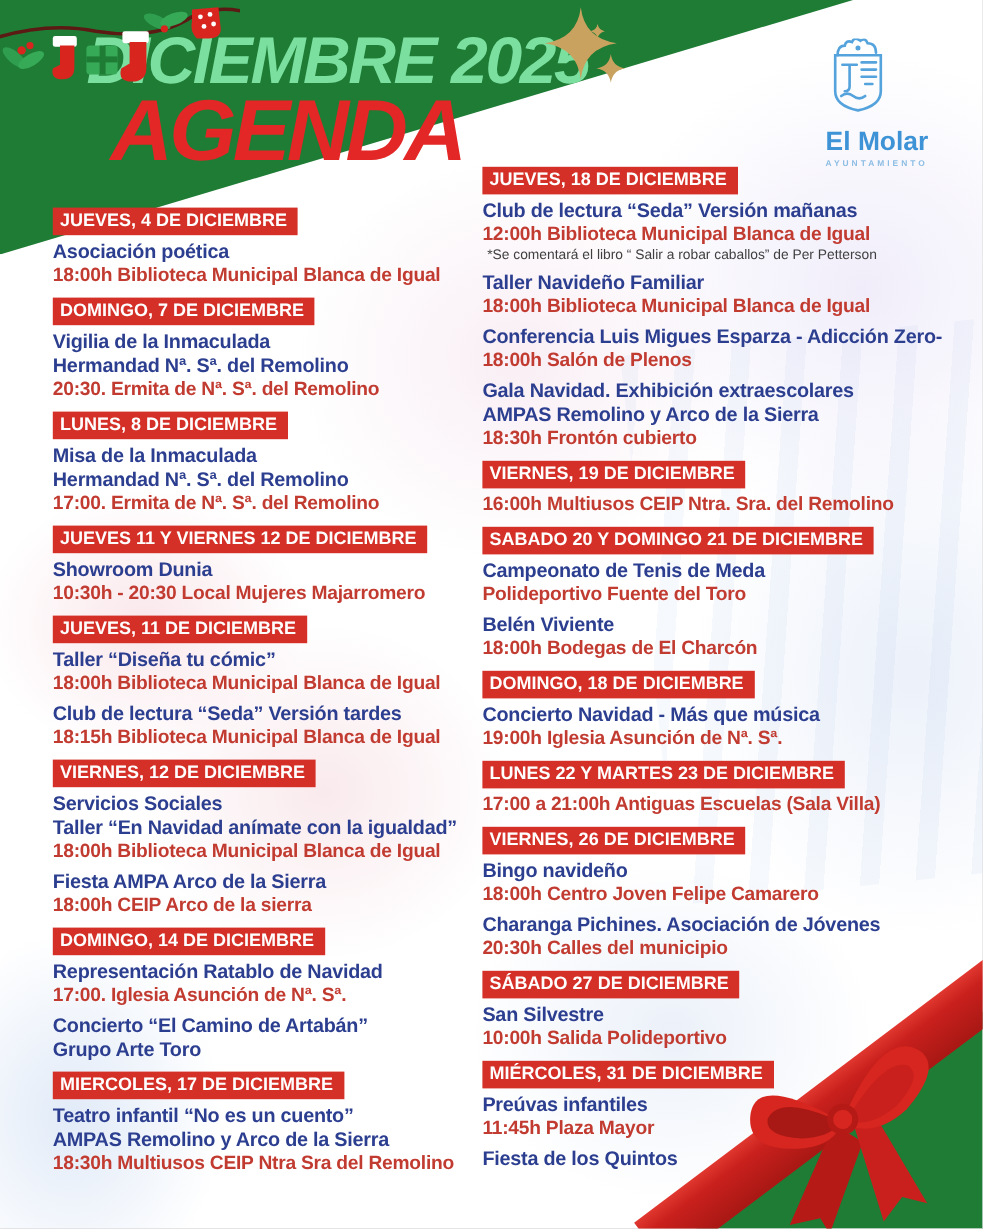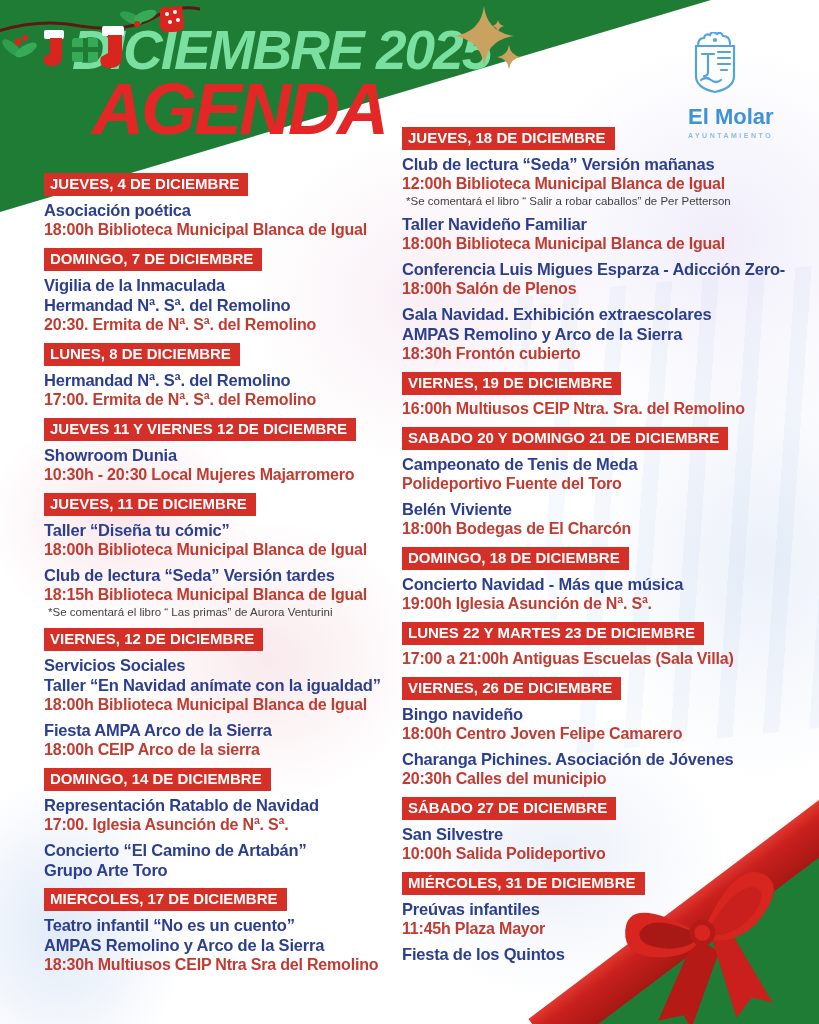--- a/index.html
+++ b/index.html
@@ -36,21 +36,21 @@
   .garland{position:absolute;left:0;top:0;z-index:4;}
   .sparkle-big{position:absolute;left:452px;top:4px;z-index:4;}
   .sparkle-small{position:absolute;left:496px;top:44px;z-index:4;}
   
   .logo{position:absolute;left:688px;top:32px;width:120px;text-align:left;z-index:4;}
   .logo-name{font-size:22px;font-weight:bold;color:var(--logo-blue,#3e93d6);margin-top:4px;}
   .logo-sub{font-size:7px;letter-spacing:2.5px;color:#8cbde4;font-weight:bold;margin-top:2px;}
   
   .col{position:absolute;z-index:5;}
   .col-left{left:44px;top:170px;width:358px;}
-  .col-right{left:402px;top:124px;width:408px;}
+  .col-right{left:402px;top:136px;width:408px;}
   .section{margin-bottom:2px;}
   .date-banner{display:inline-block;background:var(--date-banner-bg,#d43028);
     color:var(--date-banner-text,#ffffff);font-size:15px;font-weight:bold;
     line-height:18px;padding:2px 9px 3px 6px;margin:3px 0 4px;white-space:nowrap;}
   .event{margin:0 0 5px;}
   .line{white-space:nowrap;line-height:20px;letter-spacing:-0.2px;}
   .line.title{font-size:16.5px;font-weight:bold;color:var(--event-title,#2c3e8f);}
   .line.location{font-size:16px;font-weight:bold;color:var(--event-location,#c23b31);}
   .line.note{font-size:11.5px;font-weight:normal;color:#3f3f3f;line-height:15px;margin:0 0 2px 4px;letter-spacing:0;}
   
@@ -143,34 +143,34 @@
       <div class="section"><div class="date-banner">JUEVES, 4 DE DICIEMBRE</div><div class="event">
           <div class="line title">Asociación poética</div>
           <div class="line location">18:00h Biblioteca Municipal Blanca de Igual</div>
         </div></div>
       <div class="section"><div class="date-banner">DOMINGO, 7 DE DICIEMBRE</div><div class="event">
           <div class="line title">Vigilia de la Inmaculada</div>
           <div class="line title">Hermandad Nª. Sª. del Remolino</div>
           <div class="line location">20:30. Ermita de Nª. Sª. del Remolino</div>
         </div></div>
       <div class="section"><div class="date-banner">LUNES, 8 DE DICIEMBRE</div><div class="event">
+          <div class="line title">Misa de la Inmaculada</div>
           <div class="line title">Hermandad Nª. Sª. del Remolino</div>
           <div class="line location">17:00. Ermita de Nª. Sª. del Remolino</div>
         </div></div>
       <div class="section"><div class="date-banner">JUEVES 11 Y VIERNES 12 DE DICIEMBRE</div><div class="event">
           <div class="line title">Showroom Dunia</div>
           <div class="line location">10:30h - 20:30 Local Mujeres Majarromero</div>
         </div></div>
       <div class="section"><div class="date-banner">JUEVES, 11 DE DICIEMBRE</div><div class="event">
           <div class="line title">Taller “Diseña tu cómic”</div>
           <div class="line location">18:00h Biblioteca Municipal Blanca de Igual</div>
         </div><div class="event">
           <div class="line title">Club de lectura “Seda” Versión tardes</div>
           <div class="line location">18:15h Biblioteca Municipal Blanca de Igual</div>
-          <div class="line note">*Se comentará el libro “ Las primas” de Aurora Venturini</div>
         </div></div>
       <div class="section"><div class="date-banner">VIERNES, 12 DE DICIEMBRE</div><div class="event">
           <div class="line title">Servicios Sociales</div>
           <div class="line title">Taller “En Navidad anímate con la igualdad”</div>
           <div class="line location">18:00h Biblioteca Municipal Blanca de Igual</div>
         </div><div class="event">
           <div class="line title">Fiesta AMPA Arco de la Sierra</div>
           <div class="line location">18:00h CEIP Arco de la sierra</div>
         </div></div>
       <div class="section"><div class="date-banner">DOMINGO, 14 DE DICIEMBRE</div><div class="event">

